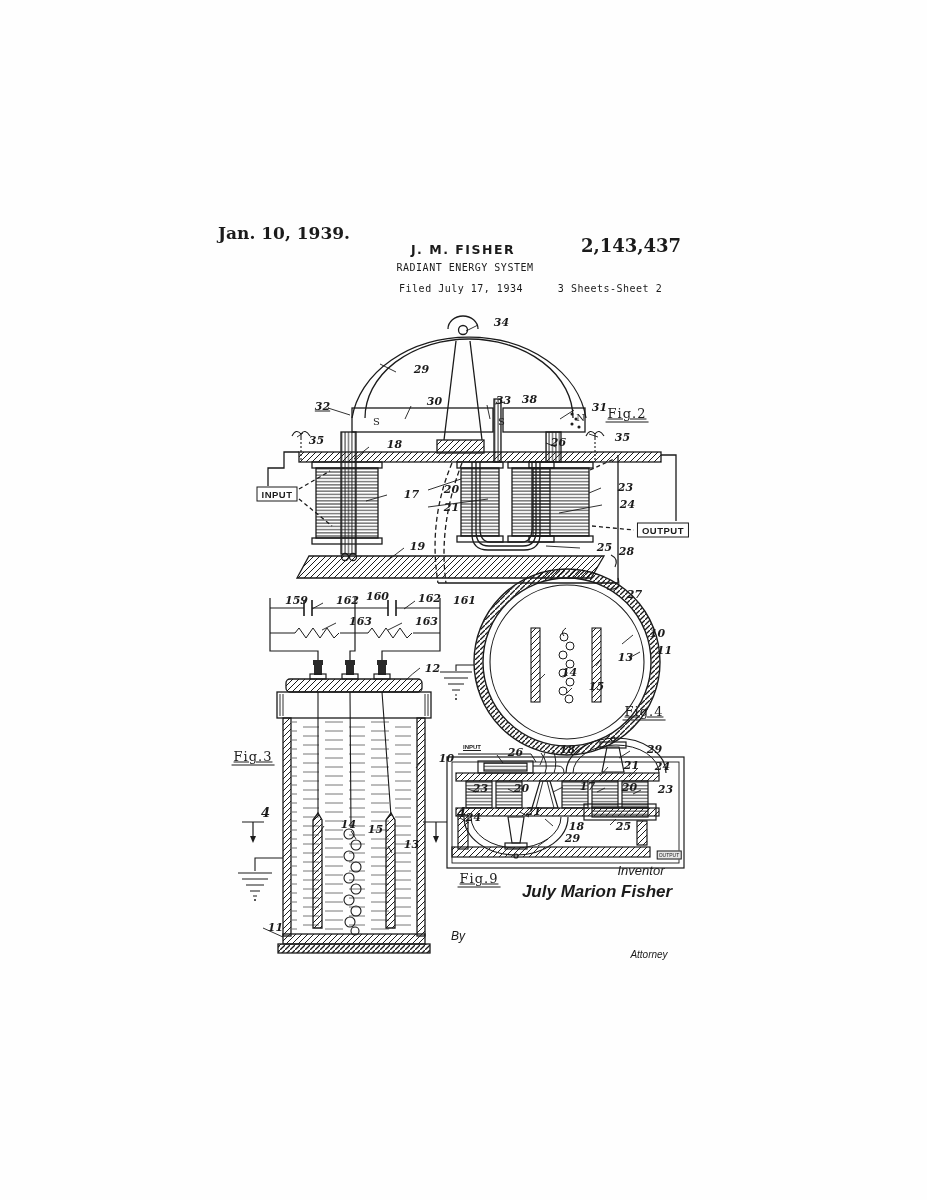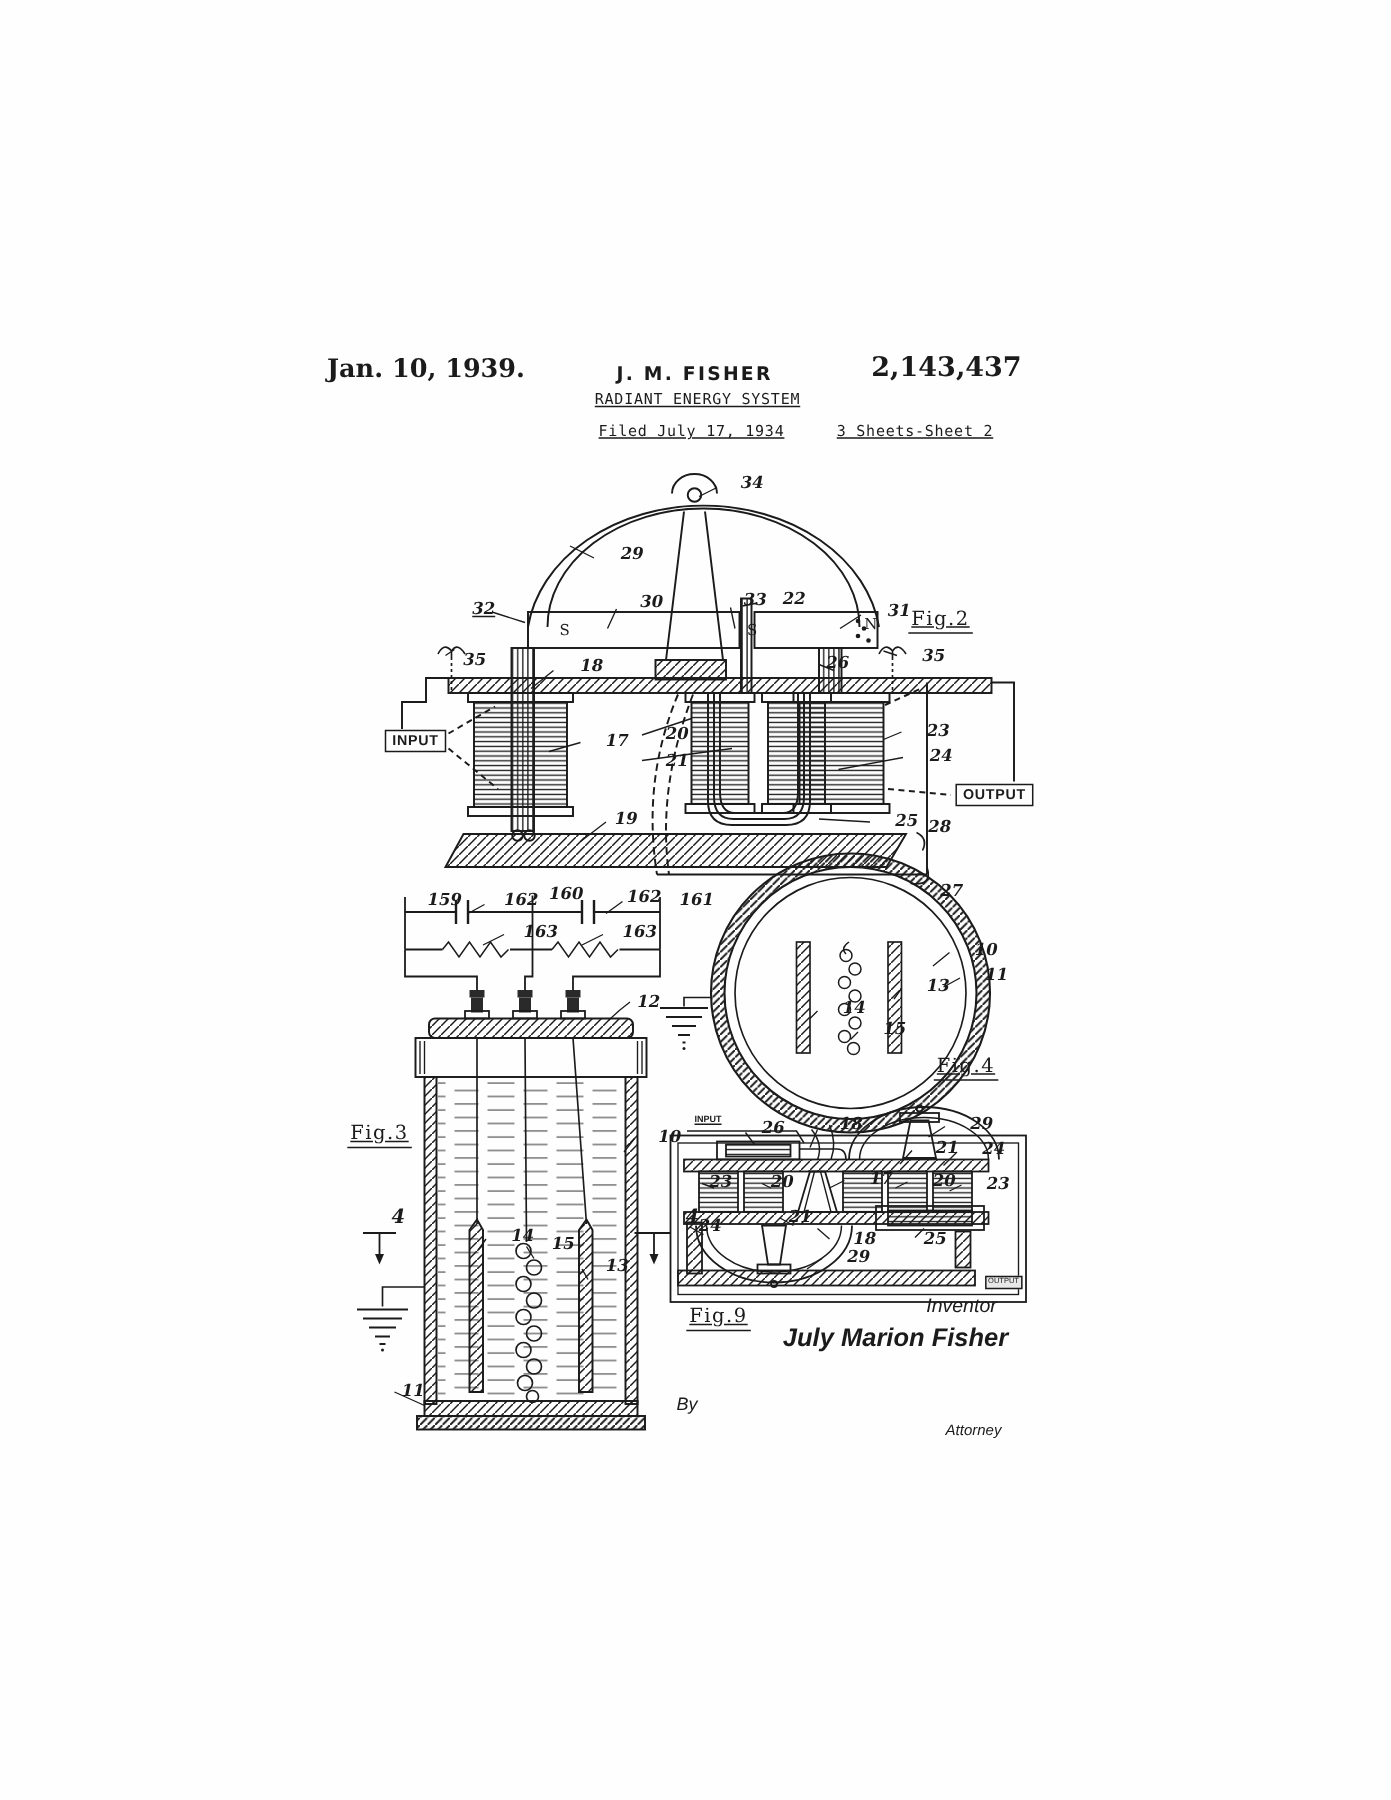--- a/index.html
+++ b/index.html
@@ -3,21 +3,21 @@
 <meta charset="utf-8">
 <style>
   html,body{margin:0;padding:0;background:#888;}
   .sheet{position:relative;width:927px;height:1200px;background:#fefefe;margin:0 auto;
          font-family:"Liberation Sans",sans-serif;color:#1b1b1b;overflow:hidden;}
   .abs{position:absolute;transform:translate(-50%,-50%);white-space:nowrap;}
   
   .h-date{font:bold 17px "DejaVu Serif",serif;}
   .h-name{font:bold 12.5px "DejaVu Sans",sans-serif;letter-spacing:1.5px;}
   .h-num{font:bold 18px "DejaVu Serif",serif;}
-  .h-mono{font:10px "DejaVu Sans Mono",monospace;letter-spacing:0.5px;text-decoration:underline;}
+  .h-mono{font:10px "DejaVu Sans Mono",monospace;letter-spacing:0.5px;}
   
   .figcap{font-family:"DejaVu Serif",serif;font-size:13px;letter-spacing:1px;
           border-bottom:1.5px solid #1b1b1b;padding:0 2px 1px 2px;text-decoration:underline;}
   
   .ref{position:absolute;transform:translate(-50%,-50%);font:italic 600 11px "DejaVu Serif",serif;
        white-space:nowrap;padding-left:37px;}
   .ref.up{font-style:normal;font-weight:400;font-size:10px;}
   .ref.big{font-size:13px;font-weight:700;}
   
   .wirebox{border:1.5px solid #1b1b1b;padding:0 4px;font:600 9.5px "Liberation Sans",sans-serif;
@@ -33,21 +33,21 @@
   .sig-att{font-size:19px;font-weight:600;}
   .sig-title{font-size:10px;}
   svg{position:absolute;left:0;top:0;}
   .layer{position:absolute;left:0;top:0;width:927px;height:1200px;pointer-events:none;}
 </style>
 </head>
 <body>
 
 <div class="sheet">
 
-  <span class="abs h-date" style="left:284px;top:246px">Jan. 10, 1939.</span>
+  <span class="abs h-date" style="left:284px;top:233px">Jan. 10, 1939.</span>
   <span class="abs h-name" style="left:463px;top:249px">J. M. FISHER</span>
   <span class="abs h-num" style="left:631px;top:245px">2,143,437</span>
   <span class="abs h-mono" style="left:465px;top:267px">RADIANT ENERGY SYSTEM</span>
   <span class="abs h-mono" style="left:461px;top:288px">Filed July 17, 1934</span>
   <span class="abs h-mono" style="left:610px;top:288px">3 Sheets-Sheet 2</span>
 
   <svg width="927" height="1200" viewBox="0 0 927 1200">
     <defs>
       <pattern id="hz" width="4" height="3.2" patternUnits="userSpaceOnUse">
         <path d="M0,1.6 H4" stroke="#1b1b1b" stroke-width="0.9"></path>
@@ -287,21 +287,21 @@
   <span class="abs wirebox" style="left:663px;top:530px">OUTPUT</span>
   <span class="abs tinylabel" style="left:472px;top:747px">INPUT</span>
   <span class="abs tinybox" style="left:669px;top:855px">OUTPUT</span>
 
   <div class="layer">
       <span class="ref" style="left: 483px; top: 322px;">34</span>
       <span class="ref" style="left: 403px; top: 369px;">29</span>
       <span class="ref" style="left: 304px; top: 406px; text-decoration: underline;">32</span>
       <span class="ref" style="left: 416px; top: 401px;">30</span>
       <span class="ref" style="left: 485px; top: 400px;">33</span>
-      <span class="ref" style="left: 511px; top: 399px;">22</span>
+      <span class="ref" style="left: 511px; top: 399px;">38</span>
       <span class="ref" style="left: 581px; top: 407px;">31</span>
       <span class="ref up" style="left: 562px; top: 417px;">N</span>
       <span class="ref up" style="left: 358px; top: 421px;">S</span>
       <span class="ref up" style="left: 483px; top: 421px;">S</span>
       <span class="ref" style="left: 298px; top: 440px;">35</span>
       <span class="ref" style="left: 604px; top: 437px;">35</span>
       <span class="ref" style="left: 376px; top: 444px;">18</span>
       <span class="ref" style="left: 540px; top: 442px;">26</span>
       <span class="ref" style="left: 393px; top: 494px;">17</span>
       <span class="ref" style="left: 433px; top: 489px;">20</span>

